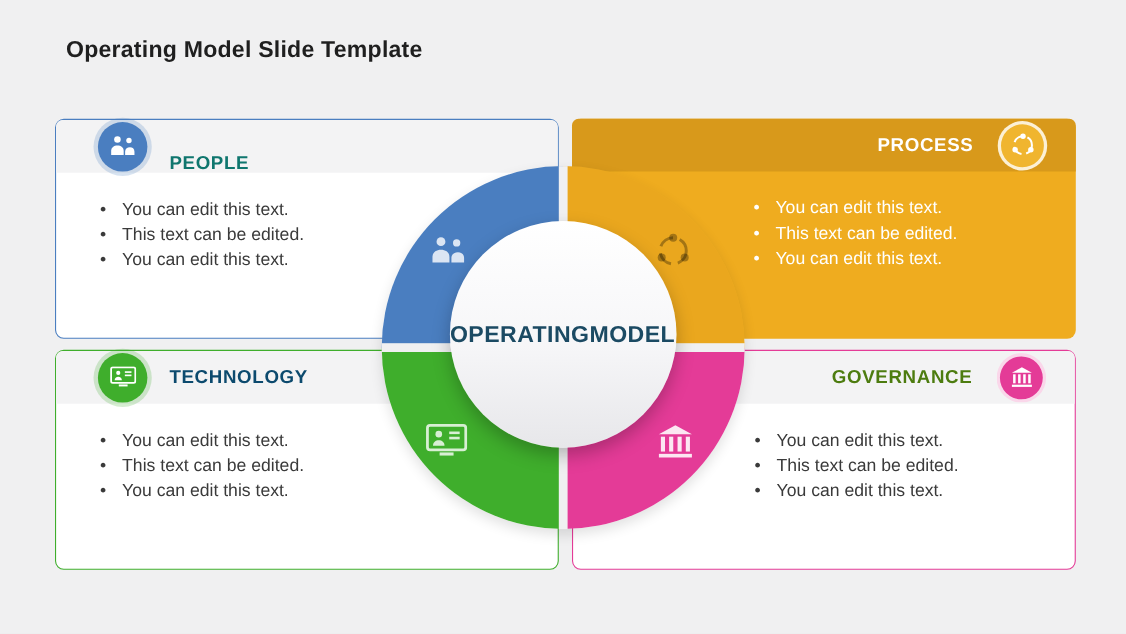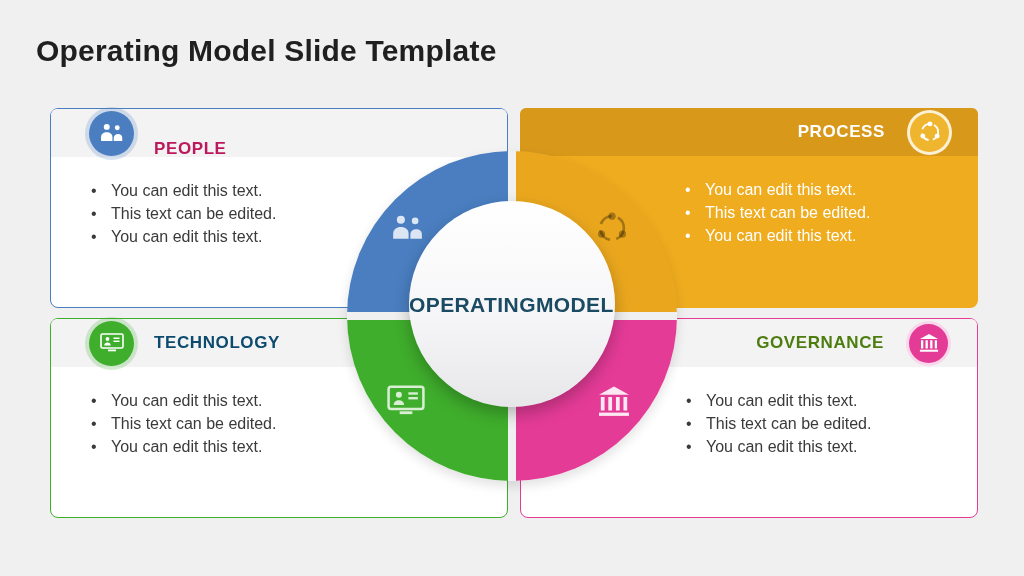--- a/index.html
+++ b/index.html
@@ -4,22 +4,22 @@
 <style>
   * { margin:0; padding:0; box-sizing:border-box; }
   body { background:#e6e6e8; font-family:"Liberation Sans", sans-serif; }
 
   .slide {
     position:relative; width:1024px; height:576px;
     background:#f0f0f1; overflow:hidden;
   }
 
   .title {
-    position:absolute; left:36px; top:34px;
-    font-size:30px; font-weight:700; color:#1f1f1f; letter-spacing:.2px;
+    position:absolute; left:60px; top:34px;
+    font-size:21px; font-weight:700; color:#1f1f1f; letter-spacing:.2px;
   }
 
   
   .card {
     position:absolute; width:458px; height:200px;
     background:#ffffff; border-radius:8px;
   }
   .card-people     { left:50px;  top:108px; border:1.5px solid #4A7EC0; }
   .card-process    { left:520px; top:108px; background:#EFAC1F; }
   .card-technology { left:50px;  top:318px; border:1.5px solid #3FAE2C; }
@@ -29,21 +29,21 @@
     position:absolute; top:0; left:0; right:0; height:48px;
     display:flex; align-items:center;
     border-top-left-radius:6px; border-top-right-radius:6px;
   }
   .header-gray { background:#f3f3f4; }
   .header-gold { background:#D8991B; }
   .head-left  { padding-left:38px; gap:20px; }
   .head-right { justify-content:flex-end; padding-right:26px; gap:22px; }
 
   .card-label { font-size:17px; font-weight:700; letter-spacing:.6px; }
-  .label-blue  { color:#be185d;margin-top:32px; }
+  .label-blue  { color:#0f766e;margin-top:32px; }
   .label-white { color:#ffffff; }
   .label-green { color:#0c4a6e; }
   .label-pink  { color:#4d7c0f; }
 
   .icon-circle {
     width:45px; height:45px; border-radius:50%;
     display:flex; align-items:center; justify-content:center;
     flex:0 0 auto; color:#fff;
   }
   .circle-blue  { background:#4A7EC0; box-shadow:0 0 0 4px rgba(74,126,192,.22); }

